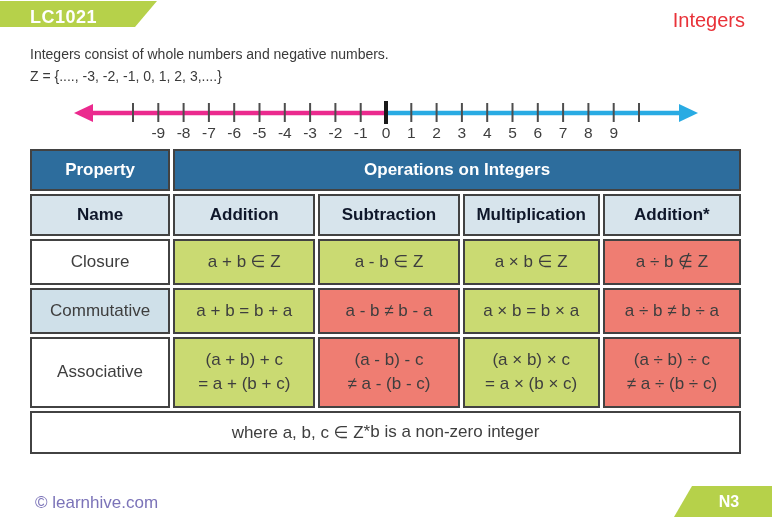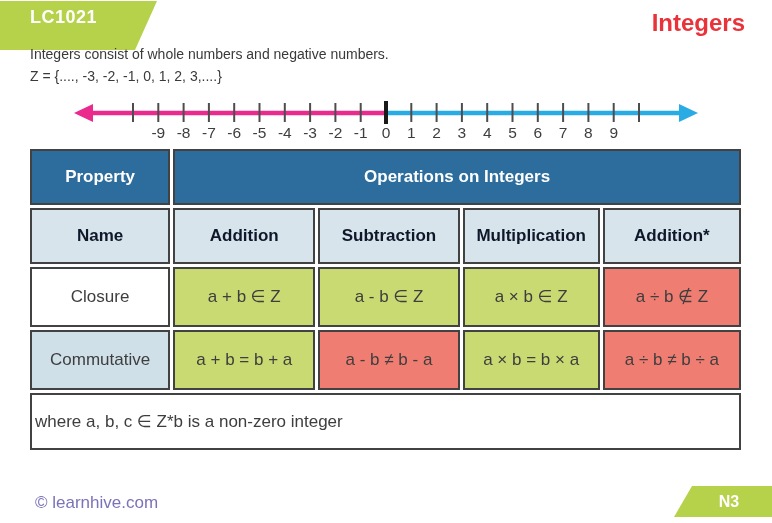--- a/index.html
+++ b/index.html
@@ -2,56 +2,56 @@
 <html style="--c-badge_green: #b6d14a; --c-title_red: #e93239; --c-header_blue: #2d6d9d; --c-subheader_blue: #d7e4ec; --c-name_alt_blue: #cfe0e9; --c-green: #cada72; --c-red: #ef7d72; --c-orange: #f1a843; --c-line_negative_pink: #eb2a8e; --c-line_positive_blue: #29abe3; --c-tick_gray: #4d4d4d; --c-footer_purple: #7b73b8; --c-footer_gray: #b9b9b9; --c-border_dark: #424242; --c-text_dark: #3e3e3e;"><head>
 <meta charset="utf-8">
 <style>
   html,body{margin:0;padding:0;background:#fff;}
   .page{
     position:relative;width:772px;height:523px;background:#fff;overflow:hidden;
     font-family:"Liberation Sans","DejaVu Sans",sans-serif;color:var(--c-text_dark,#3e3e3e);
   }
   
   .lc-badge{
-    position:absolute;left:0;top:1px;width:157px;height:49px;
+    position:absolute;left:0;top:1px;width:157px;height:26px;
     background:var(--c-badge_green,#b6d14a);
     clip-path:polygon(0 0,100% 0,calc(100% - 22px) 100%,0 100%);
     color:#fff;font-weight:bold;font-size:18px;line-height:33px;padding-left:30px;
     box-sizing:border-box;letter-spacing:.5px;
   }
   .page-title{
-    position:absolute;right:27px;top:9px;font-size:24px;font-weight:bold;
+    position:absolute;right:27px;top:9px;font-size:20px;font-weight:normal;
     color:var(--c-title_red,#e93239);
   }
   
   .intro{position:absolute;left:30px;top:43px;font-size:14px;line-height:22px;color:#3a3a3a;}
   
   .numberline{position:absolute;left:0;top:96px;}
   
   table.ops{
     position:absolute;left:27px;top:146px;width:717px;
     border-collapse:separate;border-spacing:3px;table-layout:fixed;
   }
   table.ops td,table.ops th{
     border:2px solid var(--c-border_dark,#424242);
     box-sizing:border-box;text-align:center;vertical-align:middle;
-    padding:16px 3px;font-size:17px;overflow:hidden;
+    padding:9px 3px;font-size:17px;overflow:hidden;
   }
   th.hdr{background:var(--c-header_blue,#2d6d9d);color:#fff;font-size:18px;font-weight:bold;height:33px;}
   th.sub{background:var(--c-subheader_blue,#d7e4ec);color:#0f172a;font-size:17.5px;font-weight:bold;height:33px;}
   td.name{background:#fff;}
   td.name.alt{background:var(--c-name_alt_blue,#cfe0e9);}
   td.t-green{background:var(--c-green,#cada72);}
   td.t-red{background:var(--c-red,#ef7d72);}
   td.t-orange{background:var(--c-orange,#f1a843);}
   tr.r-short td{height:45px;}
   tr.r-tall td{height:59px;}
   td.cell{white-space:pre-line;line-height:1.42;}
   td.footrow{height:24px;font-size:16px;padding:0 10px;}
-  .footrow-flex{display:flex;justify-content:flex-start;align-items:center;}
+  .footrow-flex{display:flex;justify-content:center;align-items:center;}
   
   .copyright{position:absolute;left:35px;top:493px;font-size:17px;color:var(--c-footer_purple,#7b73b8);}
   .page-code{position:absolute;left:50%;transform:translateX(-50%);top:522px;font-size:15px;color:var(--c-footer_gray,#b9b9b9);}
   .n-badge{
     position:absolute;right:0;top:486px;width:98px;height:31px;
     background:var(--c-badge_green,#b6d14a);
     clip-path:polygon(18px 0,100% 0,100% 100%,0 100%);
     color:#fff;font-weight:bold;font-size:16px;line-height:31px;text-align:center;
     padding-left:12px;box-sizing:border-box;
   }
@@ -145,20 +145,31 @@
       <td class="cell t-green">a × b ∈ Z</td>
       <td class="cell t-red">a ÷ b ∉ Z</td>
     </tr>
     <tr class="r-short">
       <td class="name alt">Commutative</td>
       <td class="cell t-green">a + b = b + a</td>
       <td class="cell t-red">a - b ≠ b - a</td>
       <td class="cell t-green">a × b = b × a</td>
       <td class="cell t-red">a ÷ b ≠ b ÷ a</td>
     </tr>
+    <tr class="r-tall">
+      <td class="name">Associative</td>
+      <td class="cell t-green">(a + b) + c
+= a + (b + c)</td>
+      <td class="cell t-red">(a - b) - c
+≠ a - (b - c)</td>
+      <td class="cell t-green">(a × b) × c
+= a × (b × c)</td>
+      <td class="cell t-red">(a ÷ b) ÷ c
+≠ a ÷ (b ÷ c)</td>
+    </tr>
     <tr>
       <td class="footrow" colspan="5">
         <div class="footrow-flex">
           <span>where a, b, c ∈ Z</span>
           <span>*b is a non-zero integer</span>
         </div>
       </td>
     </tr>
   </tbody>
     </table>

